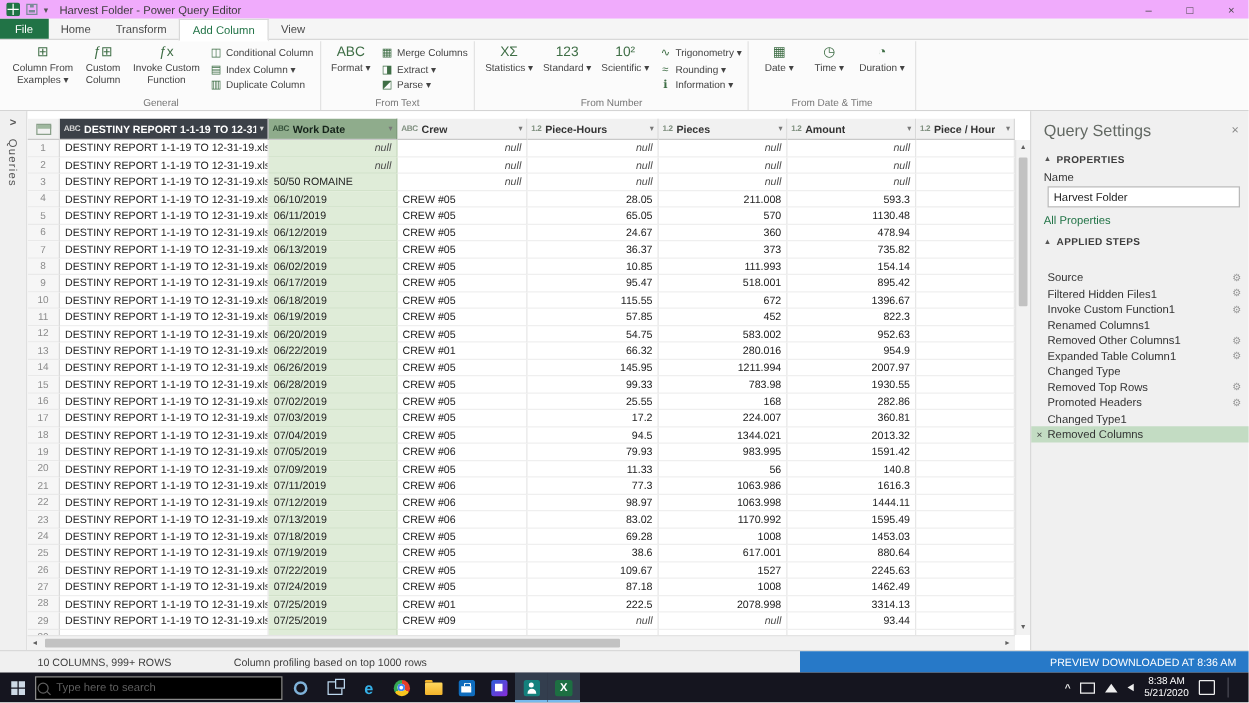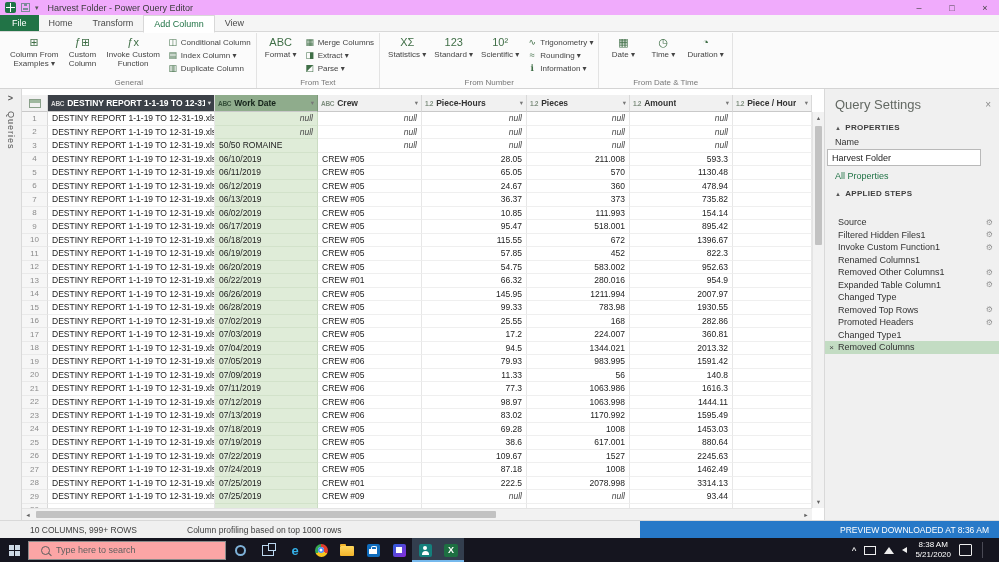--- a/index.html
+++ b/index.html
@@ -80,41 +80,41 @@
   .h-thumb{position:absolute;top:2px;bottom:2px;left:2px;width:60%;background:#c2c2c2;border-radius:1px}
 
   
   .settings{width:175px;flex:0 0 175px;background:#f0f0f0;border-left:1px solid #d9d9d9;box-sizing:border-box;display:flex;flex-direction:column;font-size:9px}
   .qs-titlerow{display:flex;align-items:center;padding:8px 8px 7px 10px}
   .qs-title{font-size:13px;color:#636963;flex:1}
   .qs-close{color:#8a8a8a;font-size:10px}
   .qs-section{font-size:8px;font-weight:bold;color:#3d3d3d;letter-spacing:.3px;padding:4px 10px 3px;display:flex;gap:4px;align-items:center}
   .qs-tri{font-size:6px;color:#555}
   .qs-namelabel{padding:2px 10px;color:#333}
-  .name-input{margin:0 2px;height:17px;border:1px solid #b9b9b9;background:#fff;font-size:9px;font-family:inherit;color:#222;padding:0 4px;box-sizing:border-box;width:calc(100% - 20px)}
+  .name-input{margin:0 13px;height:17px;border:1px solid #b9b9b9;background:#fff;font-size:9px;font-family:inherit;color:#222;padding:0 4px;box-sizing:border-box;width:calc(100% - 20px)}
   .qs-link{color:#217346;padding:5px 10px 4px}
   .steps{margin-top:15px}
   .step{display:flex;align-items:center;height:12.5px;color:#333}
   .step-indent{width:13px;flex:0 0 13px;text-align:center;font-size:8px;color:#444}
   .step-label{flex:1;overflow:hidden;white-space:nowrap}
   .step-gear{font-size:8px;color:#969696;padding-right:6px}
   .step-selected{background:#c3dcc3}
 
   
   .statusbar{height:18px;flex:0 0 18px;background:#f0f0f0;border-top:1px solid #d9d9d9;display:flex;align-items:center;font-size:8.5px;color:#3f3f3f;box-sizing:border-box}
   .sb-left{margin-left:30px;white-space:nowrap}
   .sb-mid{margin-left:50px;white-space:nowrap}
   .sb-right{margin-left:auto;width:359px;height:100%;background:#2779c8;color:#fff;display:flex;align-items:center;justify-content:flex-end;padding-right:10px;box-sizing:border-box}
 
   
   .taskbar{height:24px;flex:0 0 24px;background:#15151f;display:flex;align-items:center;color:#fff}
   .tb-start{width:28px;height:24px;display:flex;align-items:center;justify-content:center}
   .startlogo{width:11px;height:11px;position:relative}
   .startlogo::before{content:"";position:absolute;left:0;top:0;width:5px;height:5px;background:#cdd9e5;box-shadow:6px 0 0 #cdd9e5,0 6px 0 #cdd9e5,6px 6px 0 #cdd9e5}
-  .tb-search{width:198px;height:19px;background:#fca5a5;border:1px solid #8a8a8a;display:flex;align-items:center;gap:6px;padding:0 12px;box-sizing:border-box;color:#5f5f5f;font-size:9px;white-space:nowrap}
+  .tb-search{width:198px;height:19px;background:#000000;border:1px solid #8a8a8a;display:flex;align-items:center;gap:6px;padding:0 1px;box-sizing:border-box;color:#5f5f5f;font-size:9px;white-space:nowrap}
   .mag{width:7px;height:7px;border:1px solid #5f5f5f;border-radius:50%;position:relative;flex:0 0 7px}
   .mag::after{content:"";position:absolute;width:4px;height:1px;background:#5f5f5f;transform:rotate(45deg);right:-3px;bottom:-1px}
   .tb-icon{width:28px;height:24px;display:flex;align-items:center;justify-content:center}
   .cortana{width:11px;height:11px;border:2px solid #7fb2d9;border-radius:50%;box-sizing:border-box}
   .taskview{width:10px;height:9px;border:1px solid #bcd7ee;position:relative}
   .taskview::after{content:"";position:absolute;right:-3px;top:-3px;width:6px;height:6px;border:1px solid #bcd7ee;background:#15151f}
   .tb-apps{display:flex;height:24px}
   .tb-app{width:26px;height:24px;display:flex;align-items:center;justify-content:center}
   .tb-app.active{background:rgba(128,170,200,.28);box-shadow:inset 0 -2px 0 #76b9ed}
   .tile{display:flex;align-items:center;justify-content:center}

